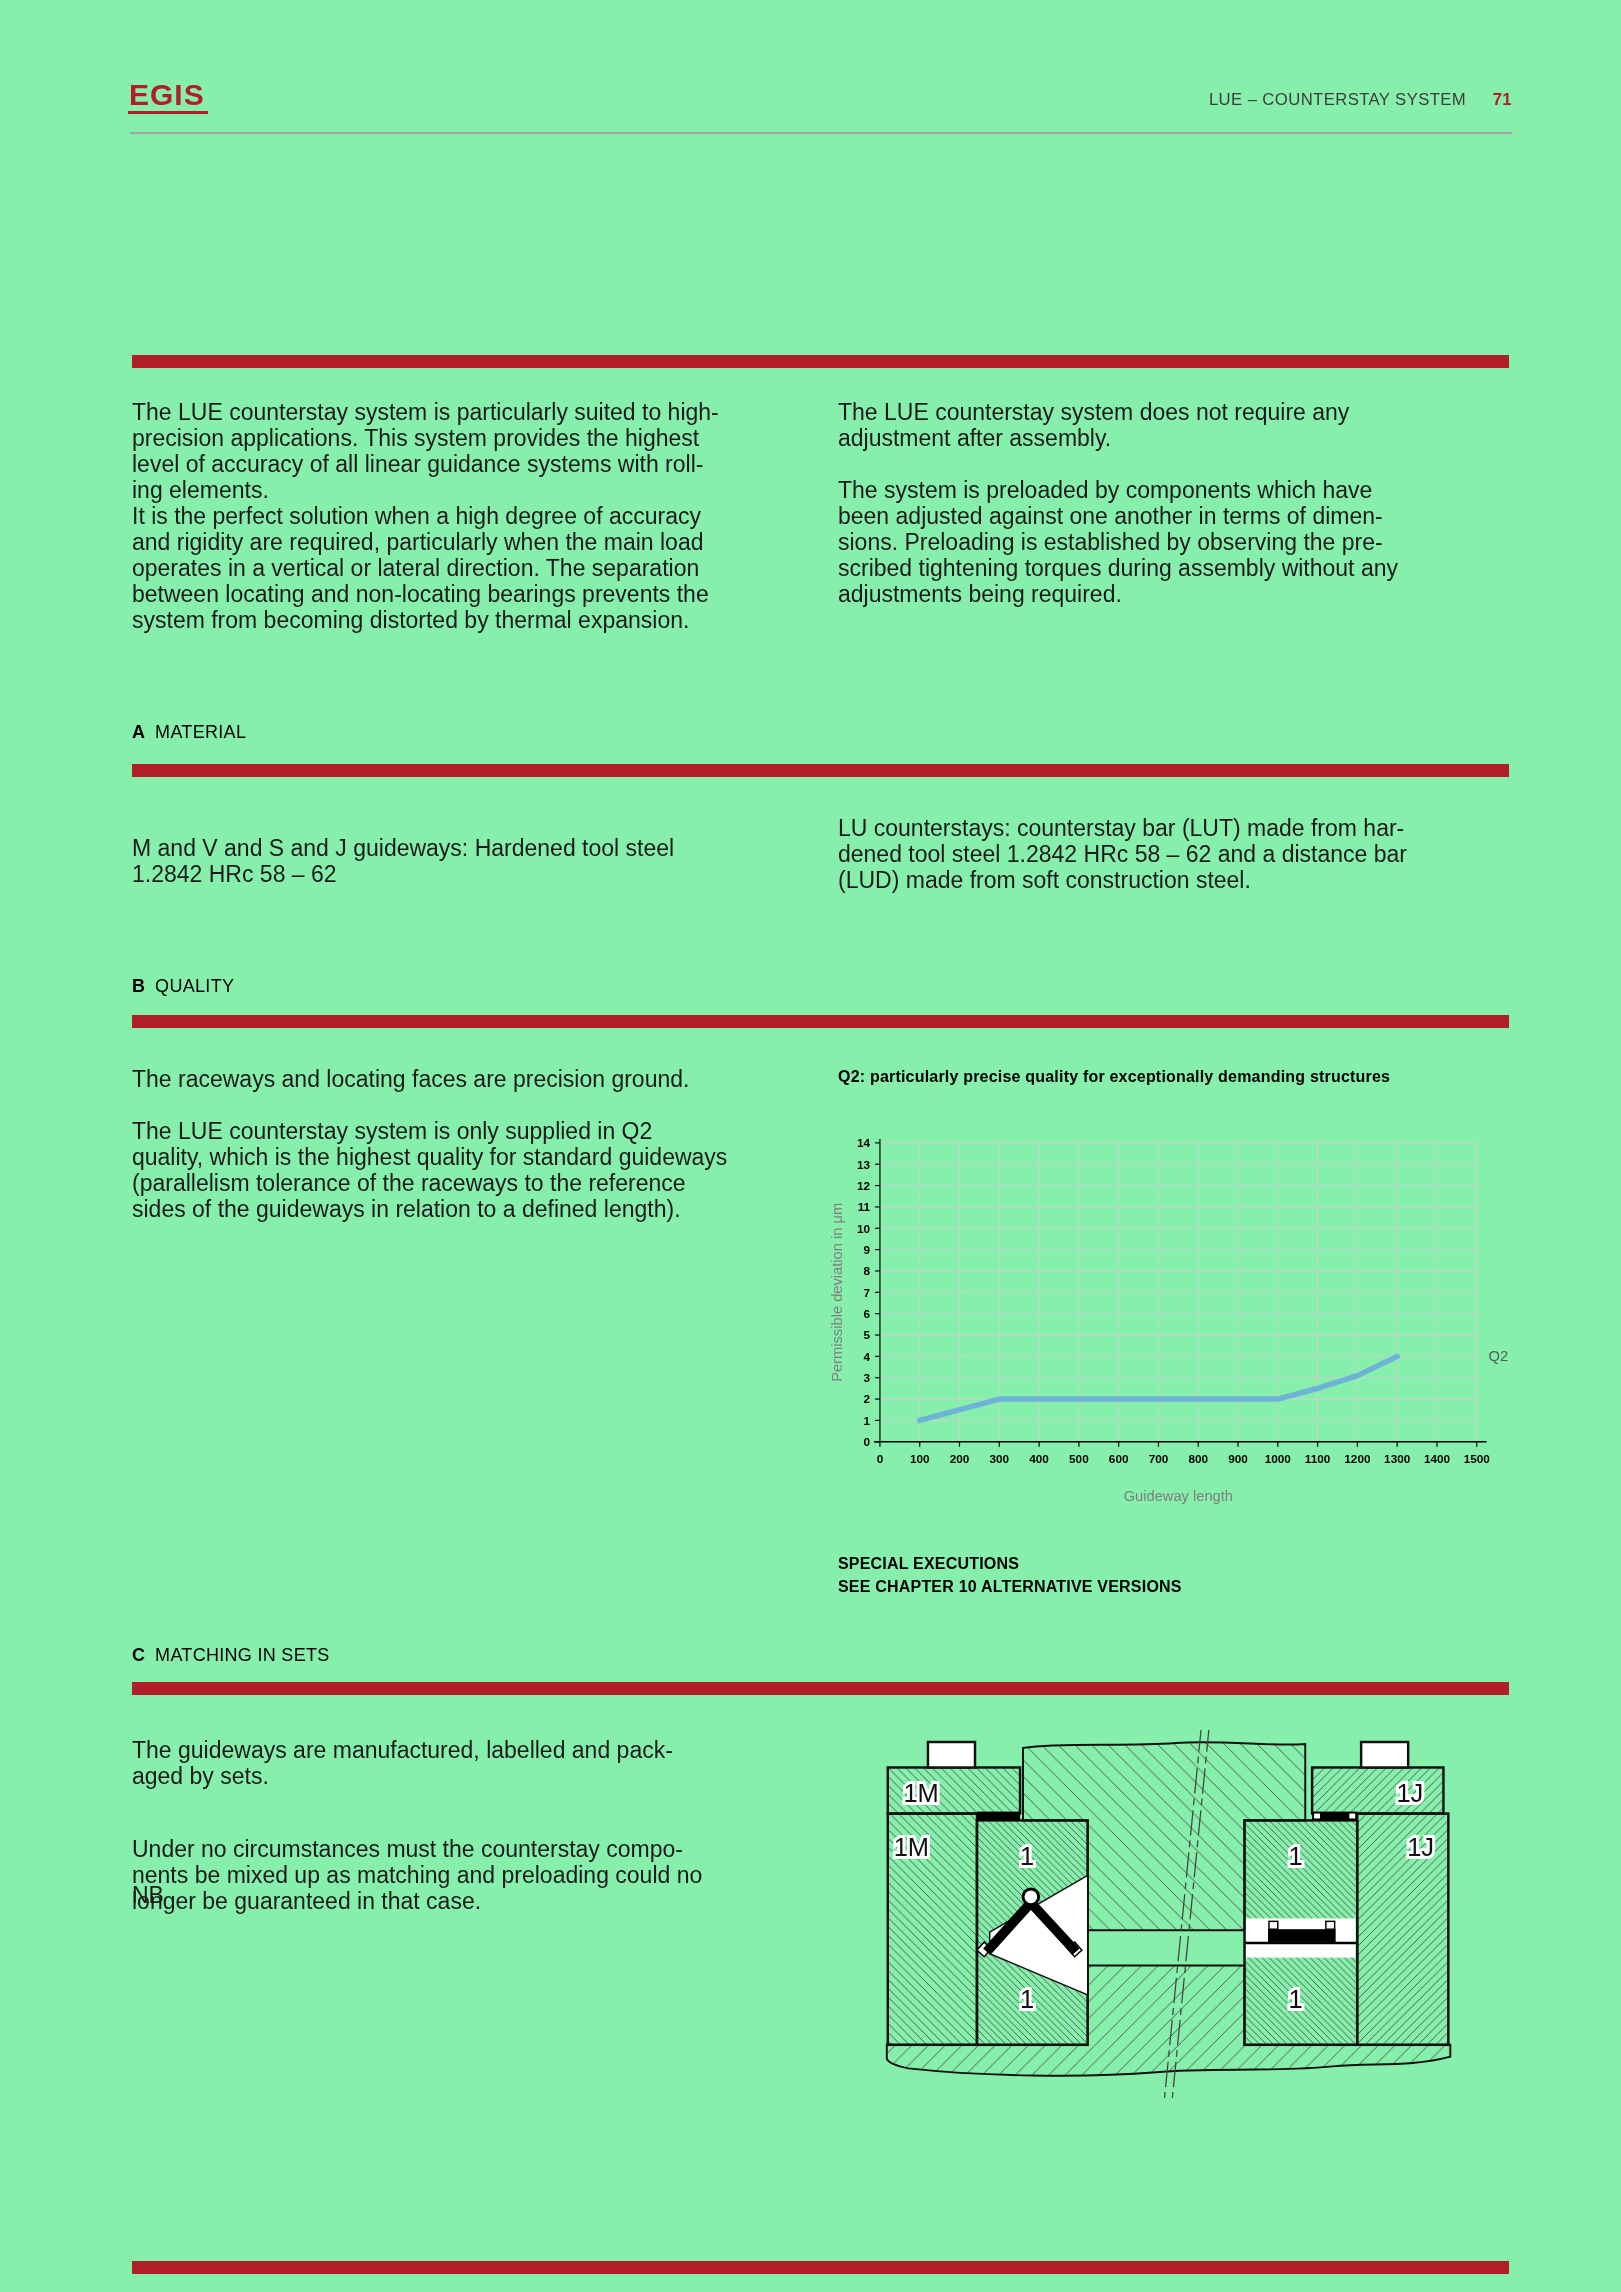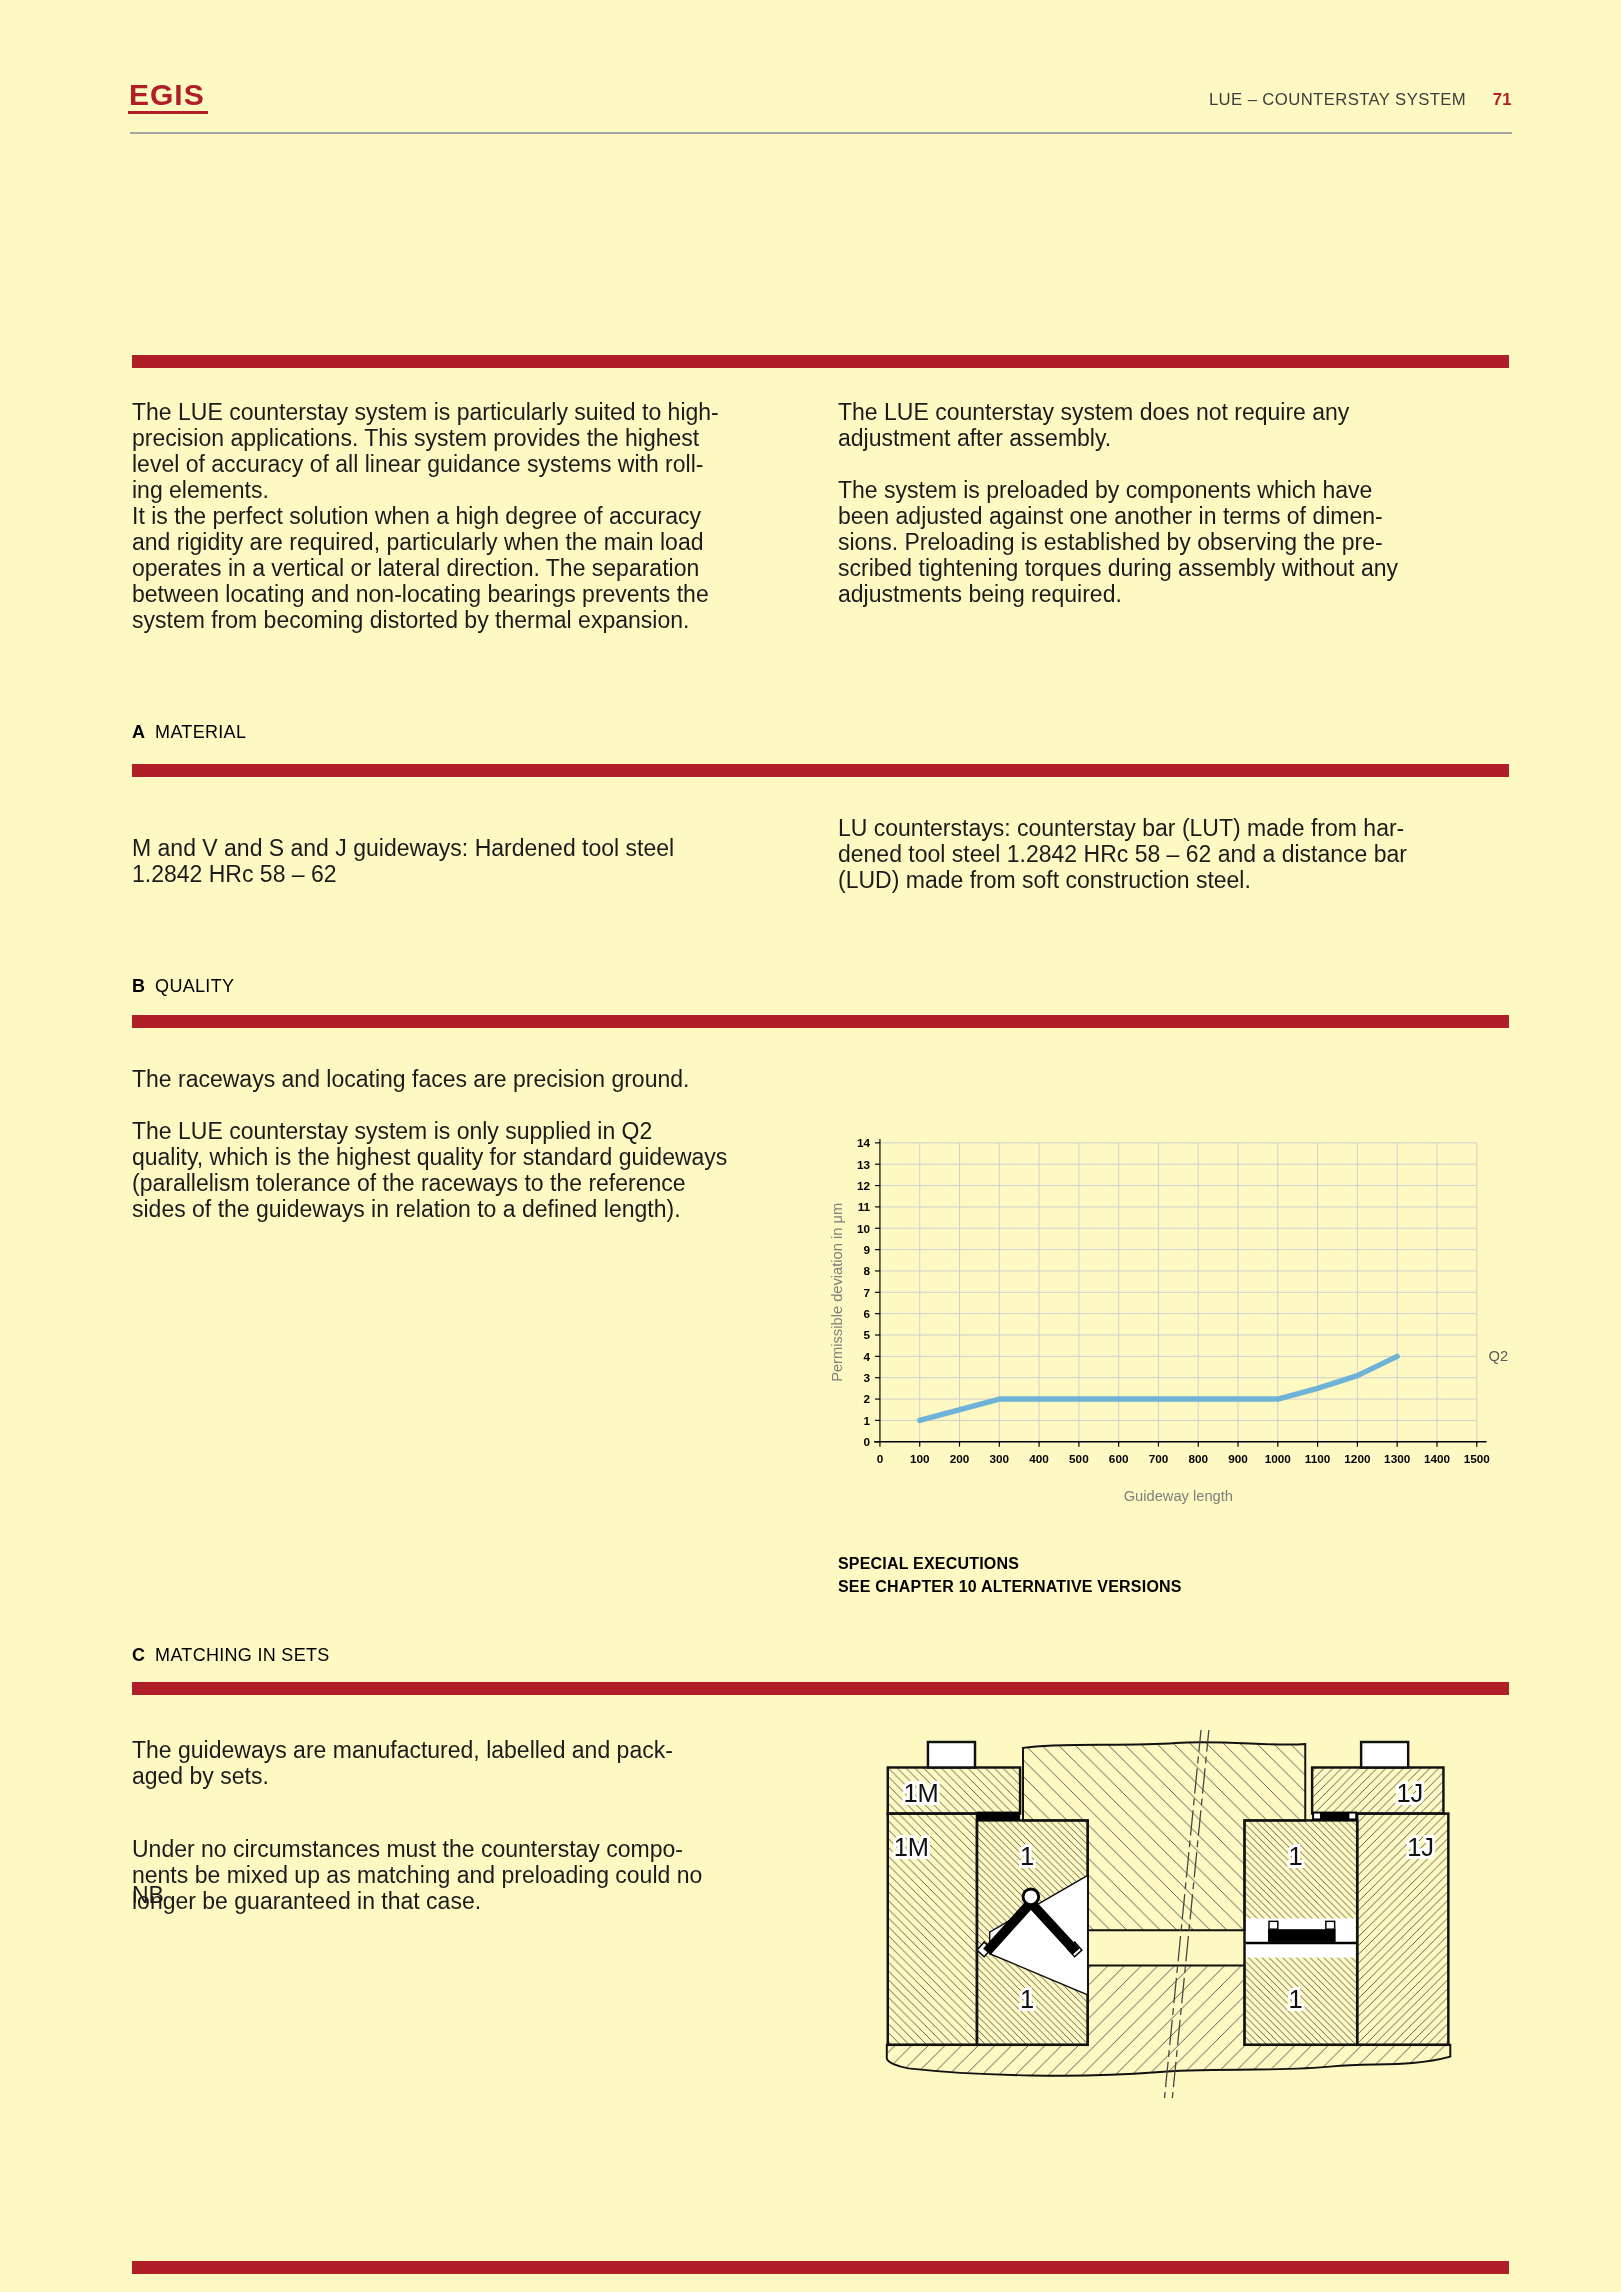--- a/index.html
+++ b/index.html
@@ -1,16 +1,16 @@
 <!DOCTYPE html>
 <html style="--accent: #b01e28;"><head>
 <meta charset="utf-8">
 <style>
   html,body{margin:0;padding:0;background:#fff;}
-  .page{position:relative;width:1621px;height:2293px;background:#fef9c3;
+  .page{position:relative;width:1621px;height:2293px;background:#86efac;
         font-family:"Liberation Sans",sans-serif;color:#1b1b1b;overflow:hidden;}
   .logo{position:absolute;left:128px;top:80px;font-size:30px;font-weight:800;
         color:var(--accent,#b01e28);border-bottom:3.9px solid var(--accent,#b01e28);
         padding:0 2.9px 2px 1px;letter-spacing:1px;line-height:29px;}
   .header-right{position:absolute;top:90px;right:109px;display:flex;align-items:baseline;gap:26.5px;
         font-size:16.7px;color:#3d3d3d;letter-spacing:0.4px;}
   .pagenum{color:var(--accent,#b01e28);font-weight:bold;}
   .header-rule{position:absolute;left:130px;top:132px;width:1382px;height:2px;background:#a3a3a3;}
   .redbar{position:absolute;left:132px;width:1377px;height:12.7px;background:var(--accent,#b01e28);}
   .heading{position:absolute;left:132px;font-size:18px;letter-spacing:0.3px;color:#000;}
@@ -72,20 +72,21 @@
   <div class="heading" style="top:976px;">
     <span class="hl">B</span><span>QUALITY</span>
   </div>
   <div class="redbar" style="top:1015px;"></div>
   <div class="col l" style="top:1066px;">The raceways and locating faces are precision ground.
 
 The LUE counterstay system is only supplied in Q2
 quality, which is the highest quality for standard guideways
 (parallelism tolerance of the raceways to the reference
 sides of the guideways in relation to a defined length).</div>
+  <div class="smallbold" style="left:838px;top:1066px;width:696px;">Q2:   particularly precise quality for exceptionally demanding structures</div>
 
   <div class="chart-wrap">
     <svg id="qchart" width="686" height="404" viewBox="0 0 700 412">
         <line x1="93.6" y1="13" x2="93.6" y2="318" stroke="#cfcfcf" stroke-width="1"></line>
         <line x1="134.2" y1="13" x2="134.2" y2="318" stroke="#cfcfcf" stroke-width="1"></line>
         <line x1="174.8" y1="13" x2="174.8" y2="318" stroke="#cfcfcf" stroke-width="1"></line>
         <line x1="215.4" y1="13" x2="215.4" y2="318" stroke="#cfcfcf" stroke-width="1"></line>
         <line x1="256" y1="13" x2="256" y2="318" stroke="#cfcfcf" stroke-width="1"></line>
         <line x1="296.6" y1="13" x2="296.6" y2="318" stroke="#cfcfcf" stroke-width="1"></line>
         <line x1="337.2" y1="13" x2="337.2" y2="318" stroke="#cfcfcf" stroke-width="1"></line>

